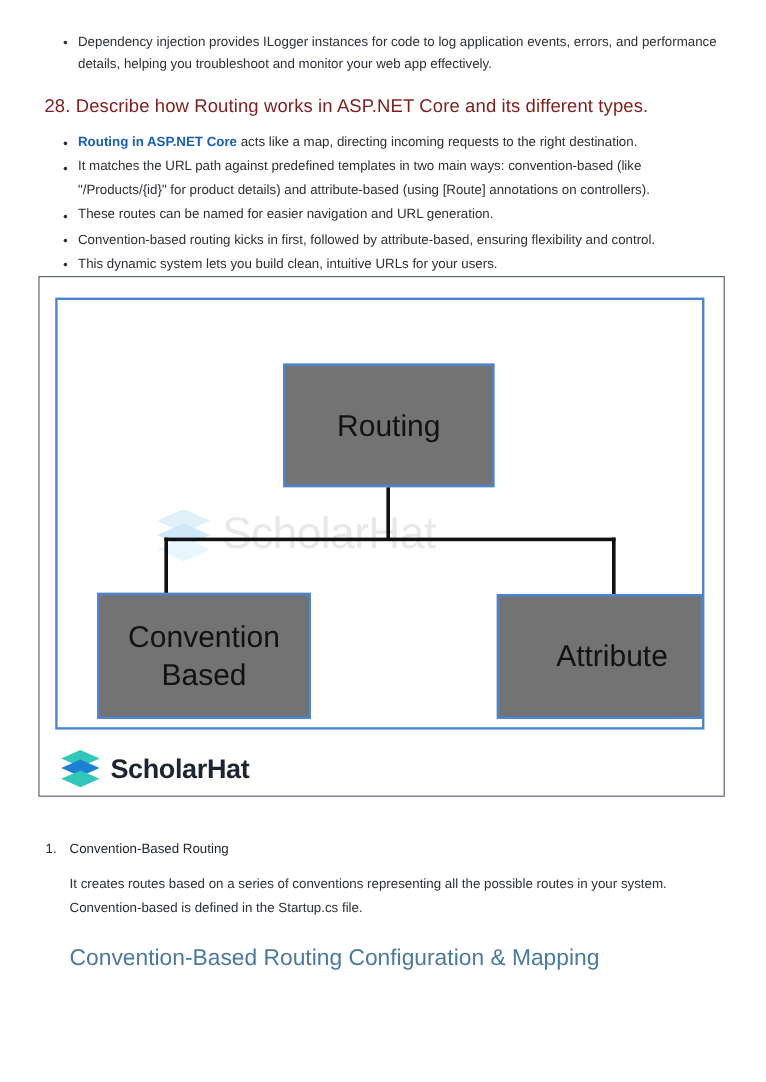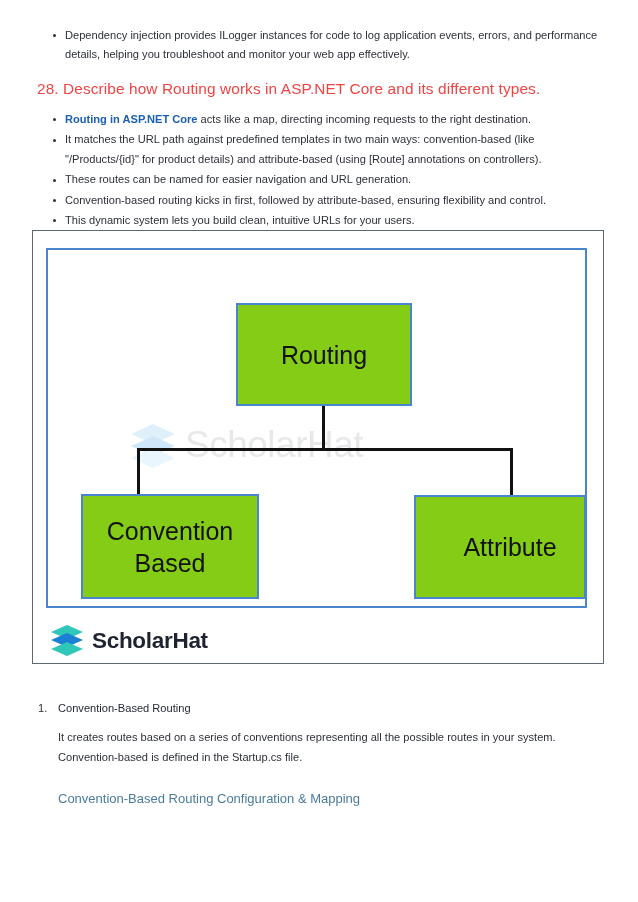--- a/index.html
+++ b/index.html
@@ -59,21 +59,21 @@
     top: 26px;
     width: 562px;
   }
 
   
   .section-heading {
     position: absolute;
     left: 37px;
     top: 80px;
     font-size: 15.4px;
-    color: #ef4444;
+    color: #7f1d1d;
     font-weight: normal;
     letter-spacing: 0.1px;
     white-space: nowrap;
   }
 
   .routing-list {
     position: absolute;
     left: 48px;
     top: 110px;
     width: 558px;
@@ -119,21 +119,21 @@
     font-family: "Liberation Sans", sans-serif;
     letter-spacing: -0.5px;
     white-space: nowrap;
   }
   .wm-logo { width: 50px; height: 46px; flex: 0 0 auto; }
 
   
   .node {
     position: absolute;
     border: 2px solid #4a86d0;
-    background: #84cc16;
+    background: #737373;
     box-sizing: border-box;
     display: flex;
     align-items: center;
     justify-content: center;
     text-align: center;
     color: #121212;
     font-family: "Liberation Sans", sans-serif;
     line-height: 1.28;
     z-index: 3;
   }
@@ -223,21 +223,21 @@
     display: block;
     margin-top: 10px;
     color: #2c3038;
     font-size: 11.1px;
     line-height: 19.6px;
   }
   .sub-heading {
     display: block;
     margin-top: 22px;
     color: #4a7b9d;
-    font-size: 13px;
+    font-size: 19px;
     line-height: 19px;
     font-weight: normal;
   }
 </style>
 </head>
 <body>
 
 <div class="page">
 
   <ul class="bullets intro-list">

